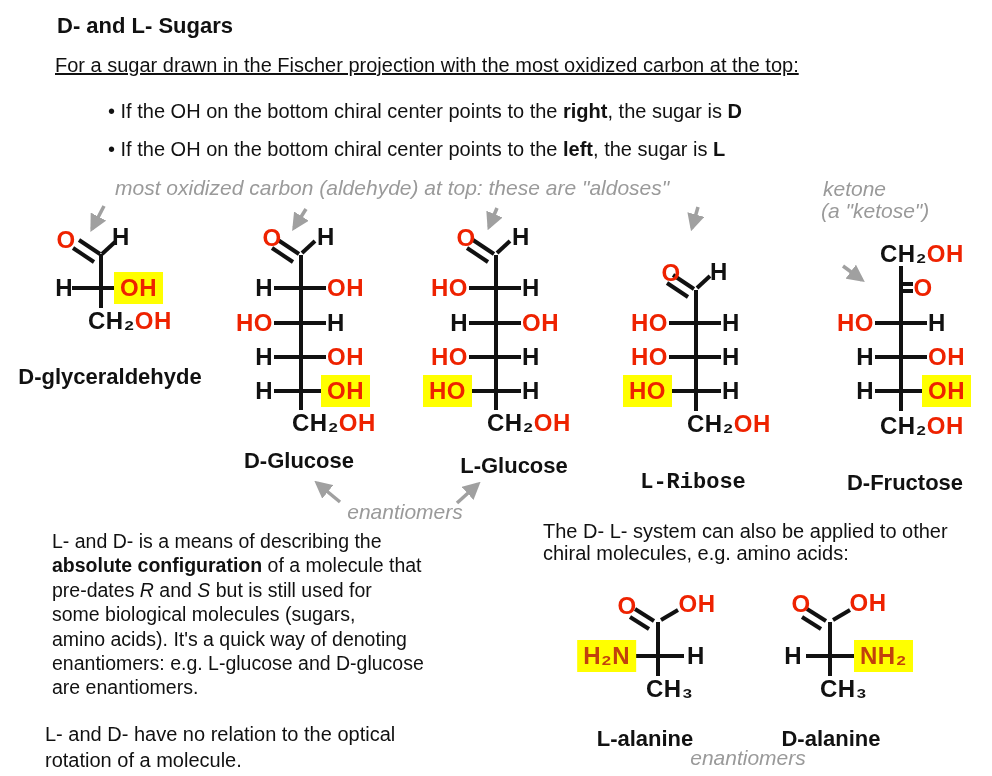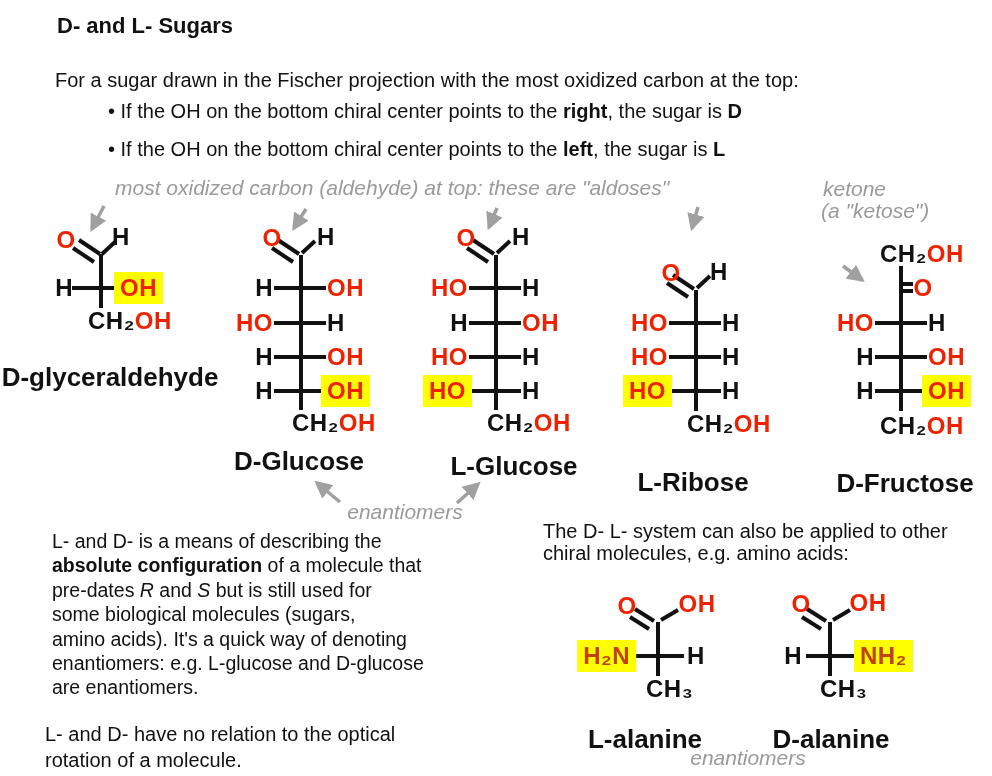--- a/index.html
+++ b/index.html
@@ -4,21 +4,21 @@
 <style>
   html,body{margin:0;padding:0;background:#ffffff;}
   .stage{position:relative;width:992px;height:776px;background:#ffffff;overflow:hidden;
          font-family:"Liberation Sans","DejaVu Sans",sans-serif;color:#111;}
   .stage svg{position:absolute;left:0;top:0;}
   .t{position:absolute;white-space:nowrap;}
   .f-title{font-size:22px;font-weight:bold;}
   .f-body{font-size:20px;}
   .f-note{font-size:21px;font-style:italic;color:#9a9a9a;}
   .f-atom{font-size:24px;font-weight:bold;letter-spacing:0.5px;}
-  .f-mlabel{font-size:26px;font-weight:bold;}
+  .f-mlabel{font-size:22px;font-weight:bold;}
   .cc{transform:translate(-50%,-50%);}
   .lc{transform:translate(-100%,-50%);}
   .rc{transform:translate(0,-50%);}
   .red{color:#ee2200;}
   .blue{color:#c2410c;}
   .hl{background:#ffff00;padding:2px 6px;}
   .para{font-size:19.5px;line-height:24.4px;}
   .para2{font-size:20px;line-height:25.5px;}
   .rintro{font-size:20px;line-height:21.5px;}
 </style>
@@ -91,21 +91,21 @@
       <line x1="306" y1="209" x2="294" y2="228" marker-end="url(#ah)"></line>
       <line x1="497" y1="208" x2="489" y2="227" marker-end="url(#ah)"></line>
       <line x1="698" y1="207" x2="692" y2="228" marker-end="url(#ah)"></line>
       <line x1="843" y1="266" x2="862" y2="280" marker-end="url(#ah)"></line>
       <line x1="340" y1="502" x2="317" y2="483" marker-end="url(#ah)"></line>
       <line x1="457" y1="503" x2="478" y2="484" marker-end="url(#ah)"></line>
     </g>
   </svg>
 
   <div class="t f-title" style="left:57px;top:13px;">D- and L- Sugars</div>
-  <div class="t f-body" style="left:55px;top:69px;">For a sugar drawn in the Fischer projection with the most oxidized carbon at the top:</div>
+  <div class="t f-body" style="left:55px;top:54px;text-decoration:underline;">For a sugar drawn in the Fischer projection with the most oxidized carbon at the top:</div>
   <div class="t f-body" style="left:108px;top:100px;"><span>• If the OH on the bottom chiral center points to the </span><span style="font-weight: bold;">right</span><span>, the sugar is </span><span style="font-weight: bold;">D</span></div>
   <div class="t f-body" style="left:108px;top:138px;"><span>• If the OH on the bottom chiral center points to the </span><span style="font-weight: bold;">left</span><span>, the sugar is </span><span style="font-weight: bold;">L</span></div>
   <div class="t f-note" style="left:115px;top:176px;">most oxidized carbon (aldehyde) at top: these are "aldoses"</div>
   <div class="t f-note" style="left:823px;top:177px;">ketone</div>
   <div class="t f-note" style="left:821px;top:199px;">(a "ketose")</div>
 
   <div>
     <span class="t f-atom cc red" style="left:66px;top:240px;">O</span>
     <span class="t f-atom cc" style="left:121px;top:237px;">H</span>
     <span class="t f-atom lc" style="left:73px;top:288px;">H</span>
@@ -147,21 +147,21 @@
   <div>
     <span class="t f-atom cc red" style="left:671px;top:273px;">O</span>
     <span class="t f-atom cc" style="left:719px;top:272px;">H</span>
     <span class="t f-atom lc red" style="left:668px;top:323px;">HO</span>
     <span class="t f-atom rc" style="left:722px;top:323px;">H</span>
     <span class="t f-atom lc red" style="left:668px;top:357px;">HO</span>
     <span class="t f-atom rc" style="left:722px;top:357px;">H</span>
     <span class="t f-atom lc red hl" style="left:672px;top:391px;">HO</span>
     <span class="t f-atom rc" style="left:722px;top:391px;">H</span>
     <span class="t f-atom rc" style="left:687px;top:424px;"><span>CH₂</span><span class="red">OH</span></span>
-    <span class="t f-mlabel cc" style="left:693px;top:482px;">L-Ribose</span>
+    <span class="t f-mlabel cc" style="left:693px;top:482px;font-family:Liberation Mono, monospace;">L-Ribose</span>
   </div>
 
   <div>
     <span class="t f-atom rc" style="left:880px;top:254px;"><span>CH₂</span><span class="red">OH</span></span>
     <span class="t f-atom cc red" style="left:923px;top:288px;">O</span>
     <span class="t f-atom lc red" style="left:874px;top:323px;">HO</span>
     <span class="t f-atom rc" style="left:928px;top:323px;">H</span>
     <span class="t f-atom lc" style="left:874px;top:357px;">H</span>
     <span class="t f-atom rc red" style="left:928px;top:357px;">OH</span>
     <span class="t f-atom lc" style="left:874px;top:391px;">H</span>

